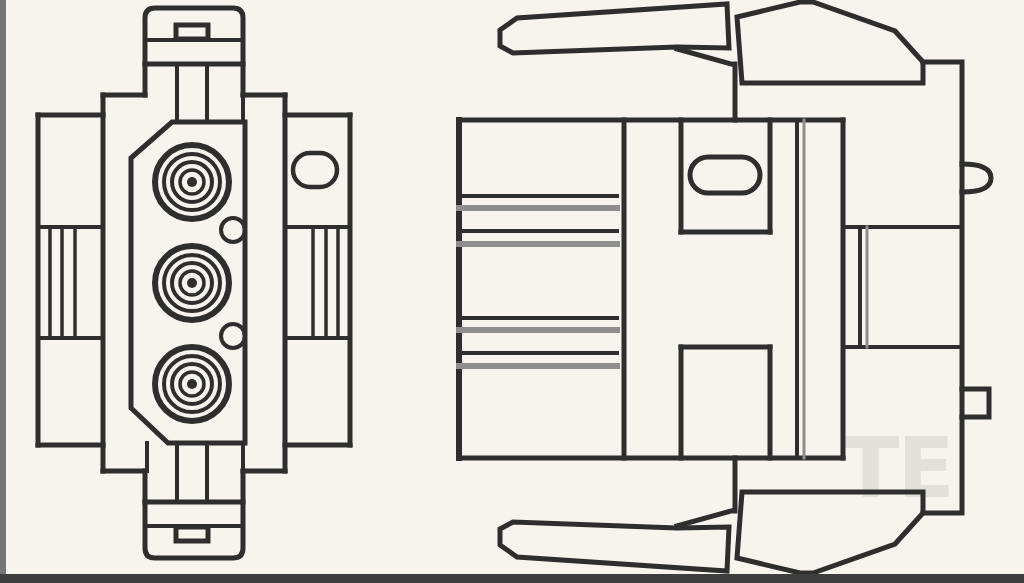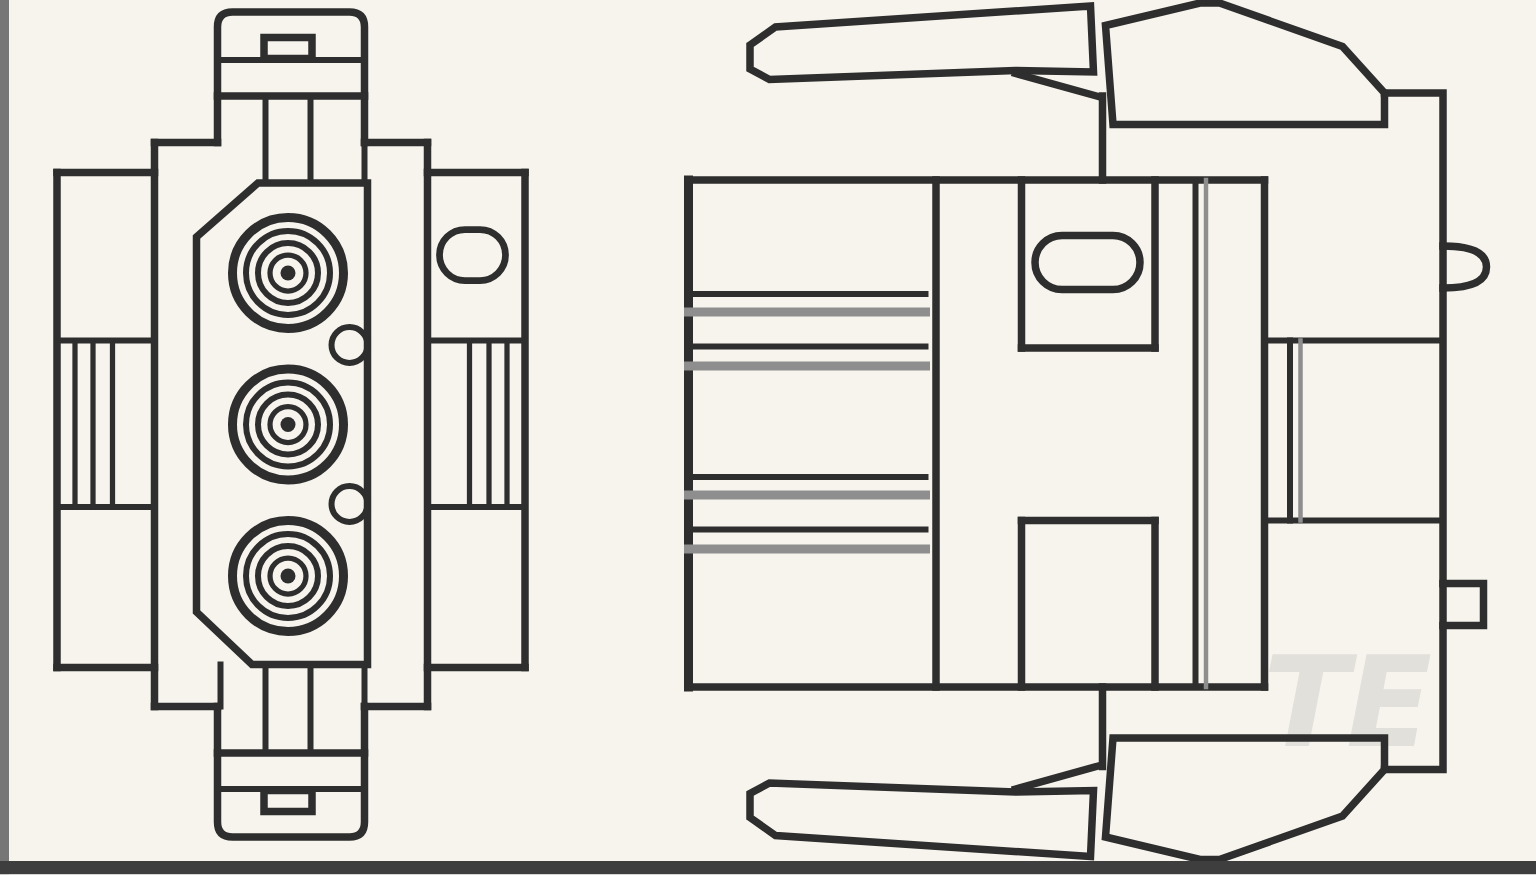--- a/index.html
+++ b/index.html
@@ -8,21 +8,20 @@
     --line_gray:#8e8e8e;
     --frame_left:#767676;
     --frame_bottom:#3e3e3e;
     --watermark:rgba(45,45,45,0.10);
   }
   html,body{margin:0;padding:0;background:#e8e8e8;}
   .stage{
     position:relative;width:1024px;height:583px;margin:0 auto;
     background:var(--background);overflow:hidden;
     font-family:"DejaVu Sans","Liberation Sans",sans-serif;
-    font-style:italic;
   }
   svg{display:block;position:absolute;left:0;top:0;}
   .ln{stroke:var(--line);fill:none;stroke-linecap:square;}
   .lng{stroke:var(--line_gray);fill:none;stroke-linecap:square;}
   .fill-dark{fill:var(--line);stroke:none;}
   .wm{
     fill:var(--watermark);
     font-family:"DejaVu Sans","Liberation Sans",sans-serif;
     font-weight:bold;font-size:84px;letter-spacing:-2px;
   }

